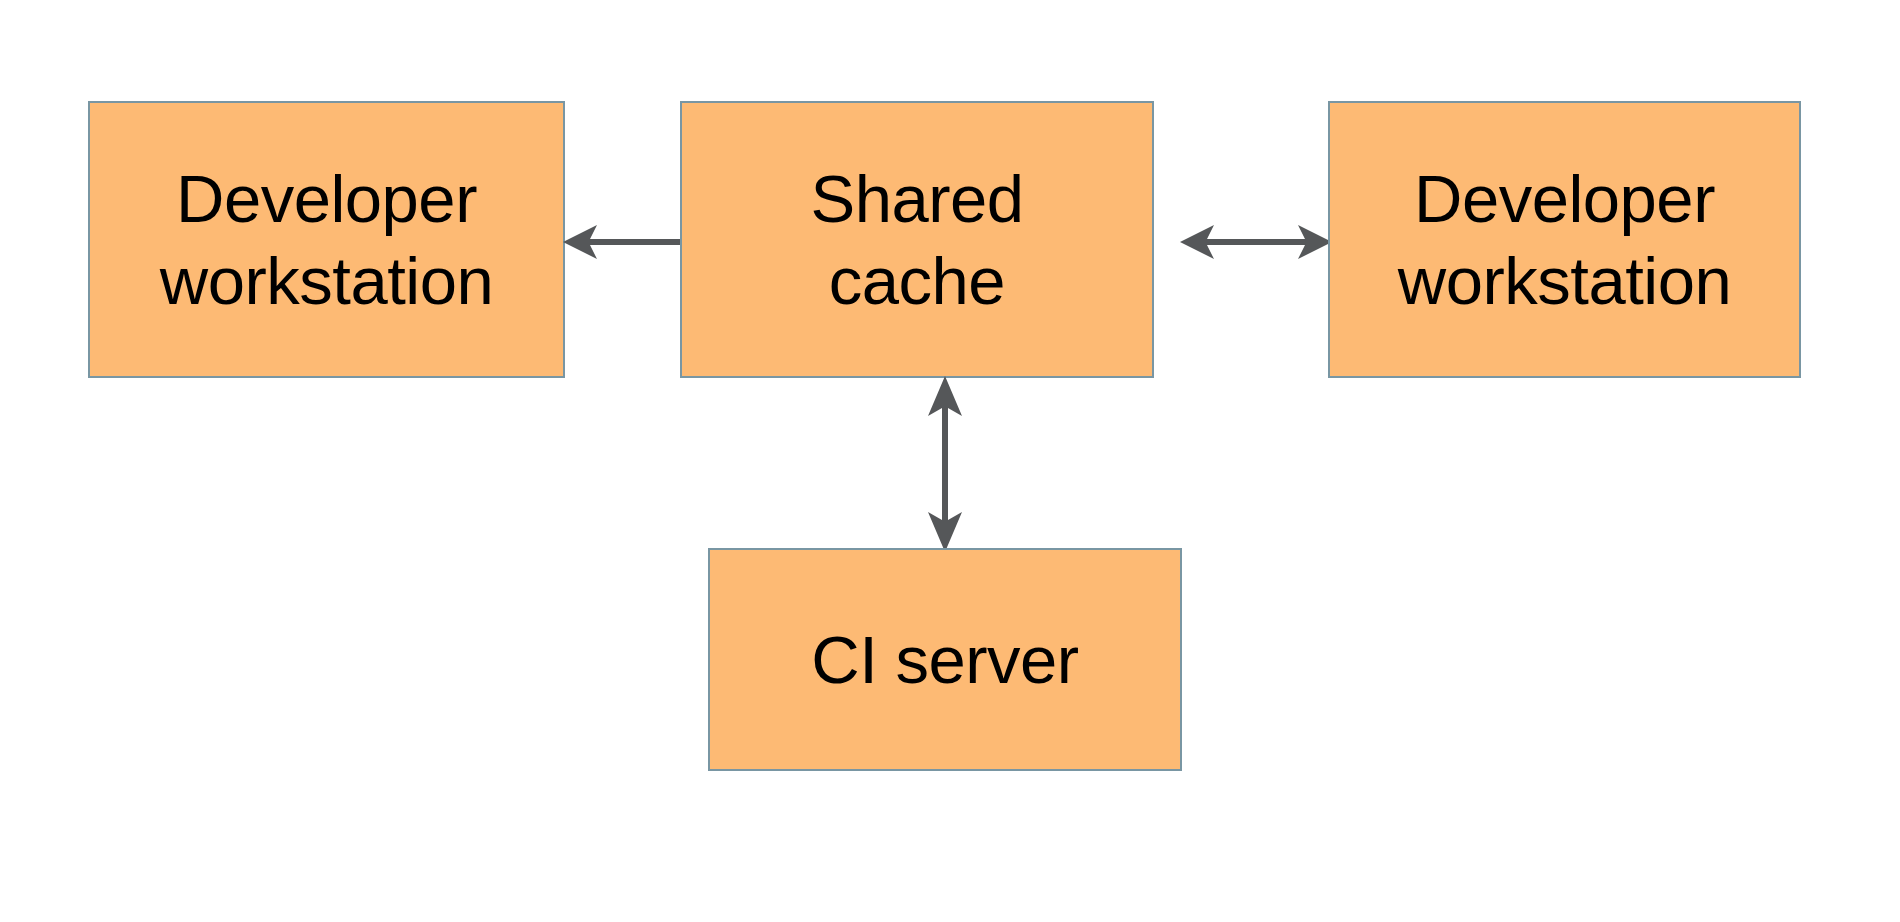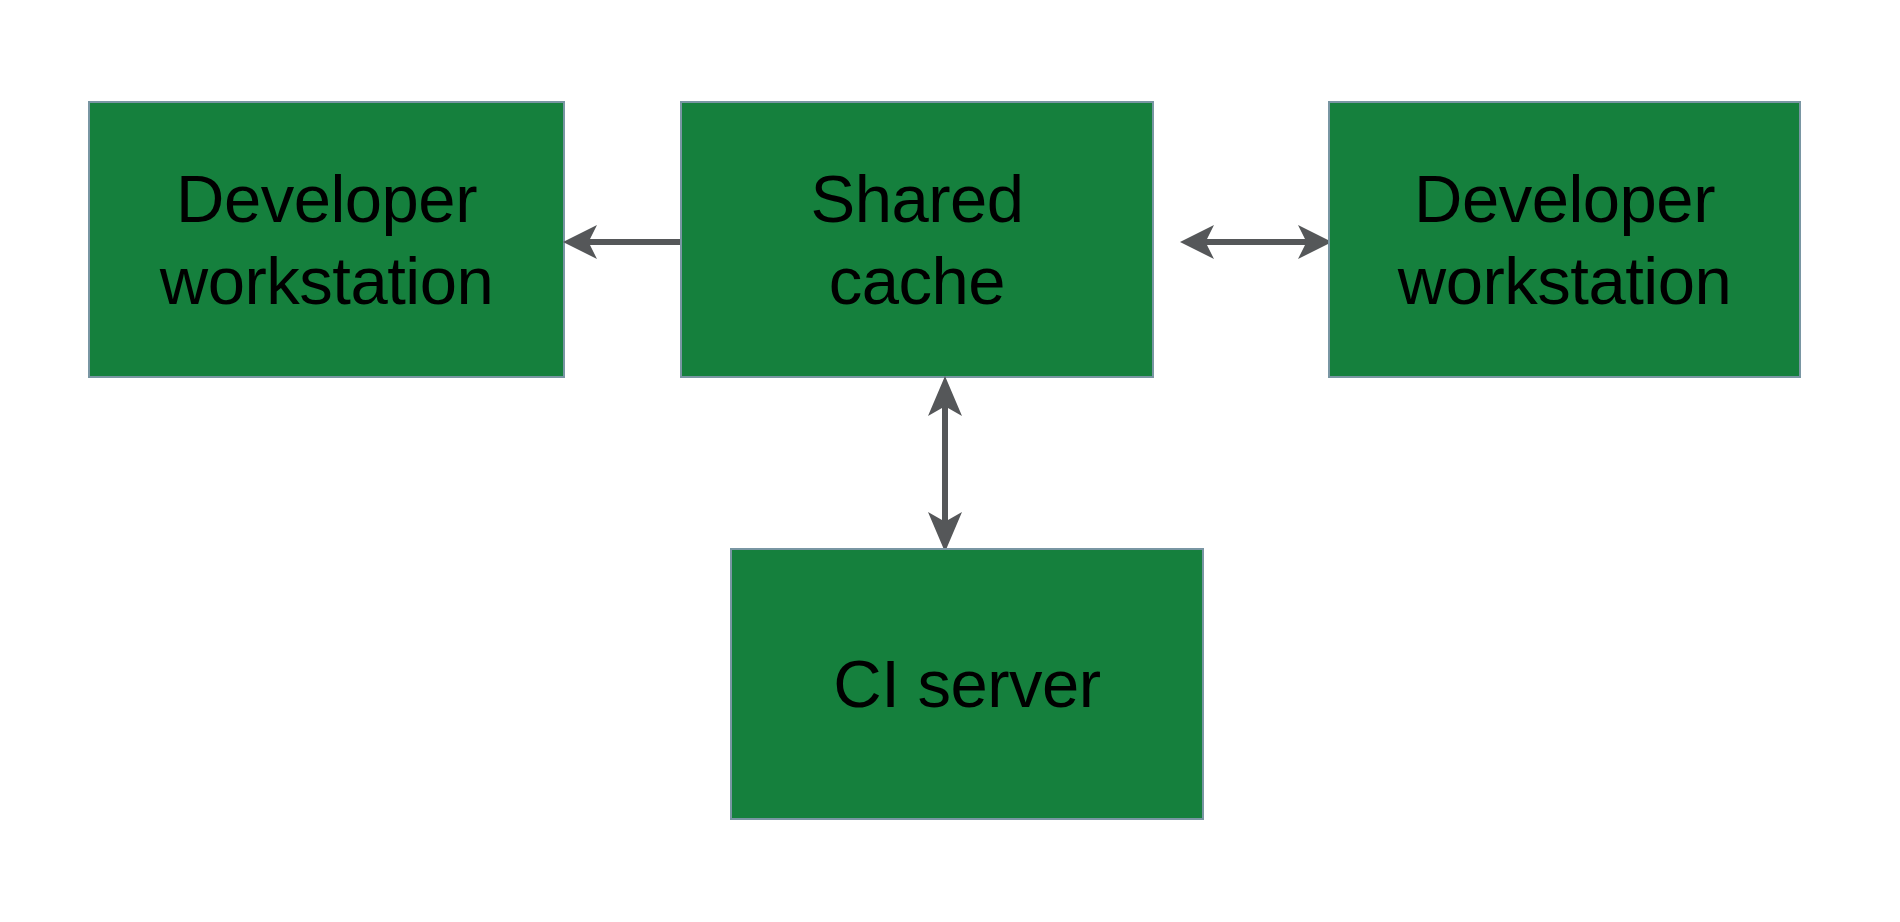--- a/index.html
+++ b/index.html
@@ -14,41 +14,41 @@
   #canvas {
     position: relative;
     width: 1900px;
     height: 922px;
     background: #ffffff;
     overflow: hidden;
   }
   .node {
     position: absolute;
     box-sizing: border-box;
-    background: #15803d;
+    background: #fdba74;
     border: 2px solid #7996a3;
     display: flex;
     align-items: center;
     justify-content: center;
     text-align: center;
   }
   .node-label {
     color: #000000;
     font-size: 67px;
     line-height: 1.22;
     font-weight: 400;
     letter-spacing: -0.5px;
     white-space: pre-line;
     padding: 0 6px;
   }
   
   #node-dev-left   { left: 88px;   top: 101px; width: 477px; height: 277px; }
   #node-cache      { left: 680px;  top: 101px; width: 474px; height: 277px; }
   #node-dev-right  { left: 1328px; top: 101px; width: 473px; height: 277px; }
-  #node-ci         { left: 708px;  top: 548px; width: 474px; height: 272px; margin-left: 22px; }
+  #node-ci         { left: 708px;  top: 548px; width: 474px; height: 223px; }
 
   .edge {
     position: absolute;
     pointer-events: none;
   }
   #edge-left-cache  { left: 563px;  top: 213px; width: 152px; height: 58px; }
   #edge-cache-right { left: 1180px; top: 213px; width: 152px; height: 58px; }
   #edge-cache-ci    { left: 916px;  top: 376px; width: 58px;  height: 176px; }
 
   .edge svg { display: block; width: 100%; height: 100%; overflow: visible; }

